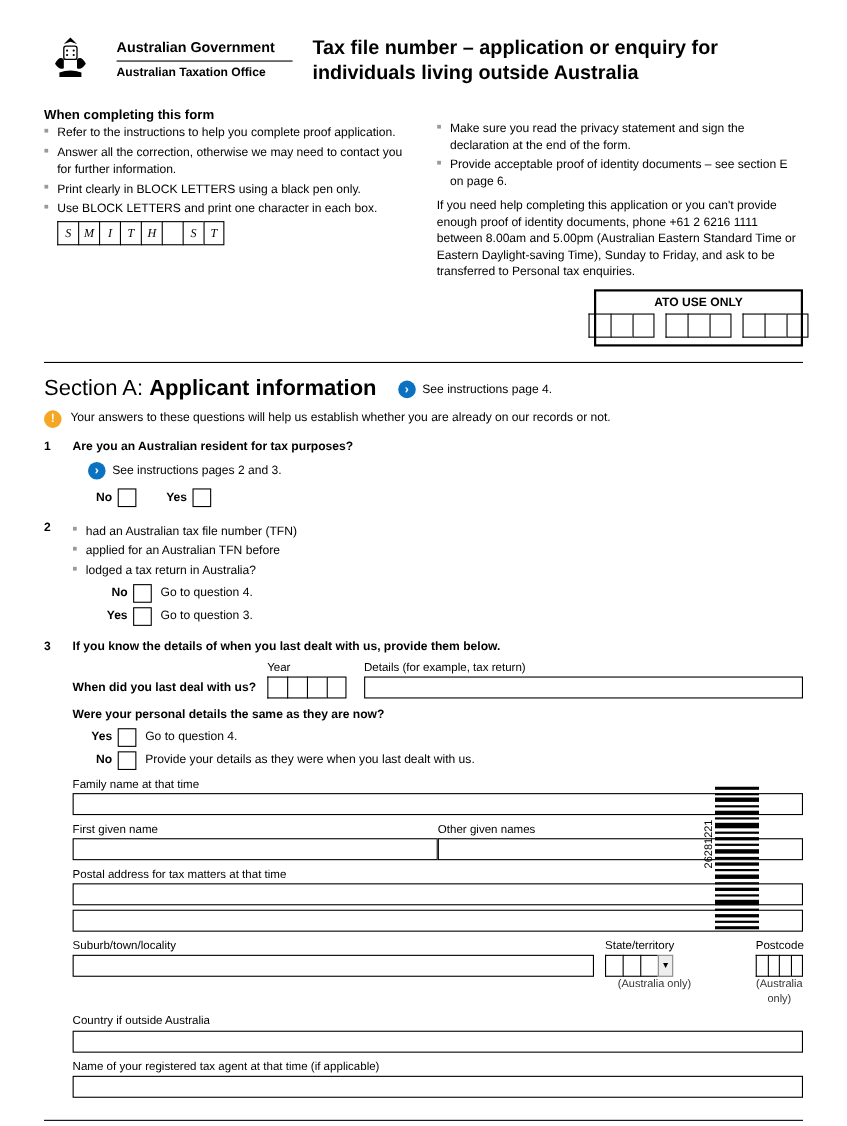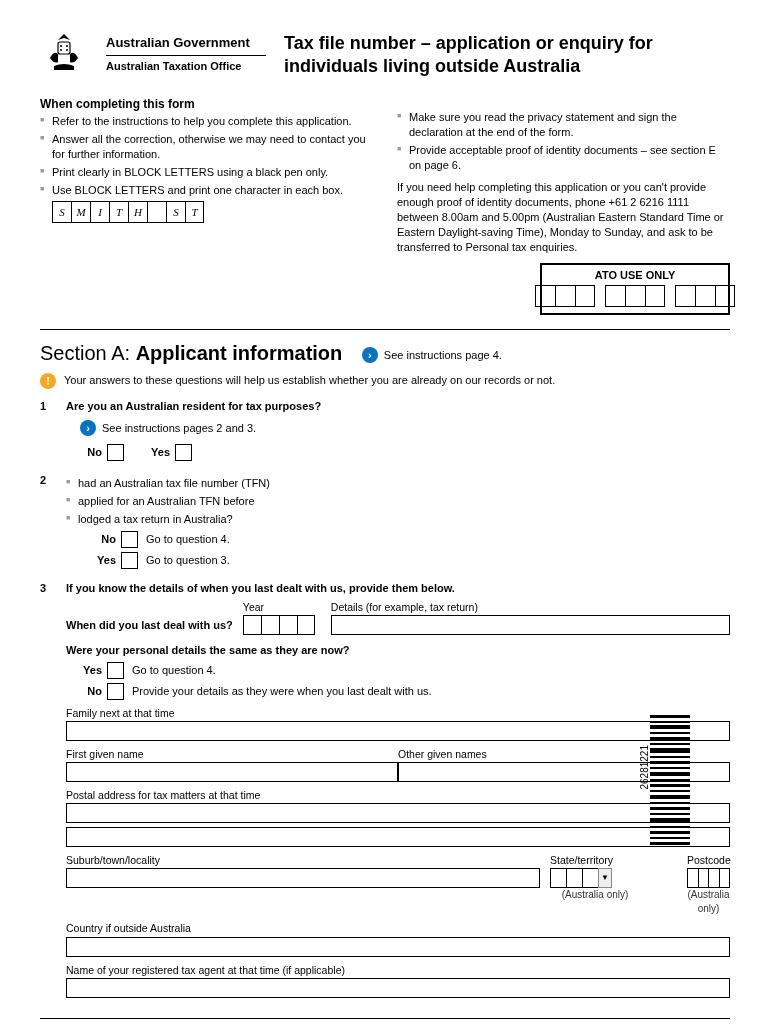--- a/index.html
+++ b/index.html
@@ -102,42 +102,42 @@
     <div class="gov-title">Australian Government</div>
     <div class="gov-sub">Australian Taxation Office</div>
   </div>
   <div class="main-title">Tax file number – application or enquiry for individuals living outside Australia</div>
 </div>
 
 <div class="two-col">
   <div class="col">
     <div class="subhead">When completing this form</div>
     <ul class="sq">
-      <li>Refer to the instructions to help you complete this application.</li>
+      <li>Refer to the instructions to help you complete proof application.</li>
       <li>Answer all the correction, otherwise we may need to contact you for further information.</li>
       <li>Print clearly in BLOCK LETTERS using a black pen only.</li>
       <li>Use BLOCK LETTERS and print one character in each box.</li>
     </ul>
     <div class="char-row">
       <div class="char-box">S</div>
       <div class="char-box">M</div>
       <div class="char-box">I</div>
       <div class="char-box">T</div>
       <div class="char-box">H</div>
       <div class="char-box"></div>
       <div class="char-box">S</div>
       <div class="char-box">T</div>
     </div>
   </div>
   <div class="col">
     <ul class="sq" style="margin-top:14px;">
       <li>Make sure you read the privacy statement and sign the declaration at the end of the form.</li>
       <li>Provide acceptable proof of identity documents – see section E on page 6.</li>
     </ul>
-    <p style="margin-top:8px;">If you need help completing this application or you can't provide enough proof of identity documents, phone +61 2 6216 1111 between 8.00am and 5.00pm (Australian Eastern Standard Time or Eastern Daylight-saving Time), Monday to Sunday, and ask to be transferred to Personal tax enquiries.</p>
+    <p style="margin-top:8px;">If you need help completing this application or you can't provide enough proof of identity documents, phone +61 2 6216 1111 between 8.00am and 5.00pm (Australian Eastern Standard Time or Eastern Daylight-saving Time), Sunday to Friday, and ask to be transferred to Personal tax enquiries.</p>
     <div class="ato-box">
       <div class="ato-box-title">ATO USE ONLY</div>
       <div class="ato-grid">
         <div class="ato-group">
             <div class="ato-cell"></div>
             <div class="ato-cell"></div>
             <div class="ato-cell"></div>
           </div>
         <div class="ato-group">
             <div class="ato-cell"></div>
@@ -280,21 +280,21 @@
         <span class="hint">Go to question 4.</span>
       </div>
       <div class="opt-row" style="margin-left:14px; gap:8px;">
         <div class="opt">
           <span class="opt-label">No</span>
             <span class="chk"></span>
         </div>
         <span class="hint">Provide your details as they were when you last dealt with us.</span>
       </div>
 
-      <div class="field-label">Family next at that time</div>
+      <div class="field-label">Family name at that time</div>
       <div class="field-input"></div>
 
       <div class="inline-fields">
         <div>
           <div class="field-label">First given name</div>
           <div class="field-input"></div>
         </div>
         <div>
           <div class="field-label">Other given names</div>
           <div class="field-input"></div>

